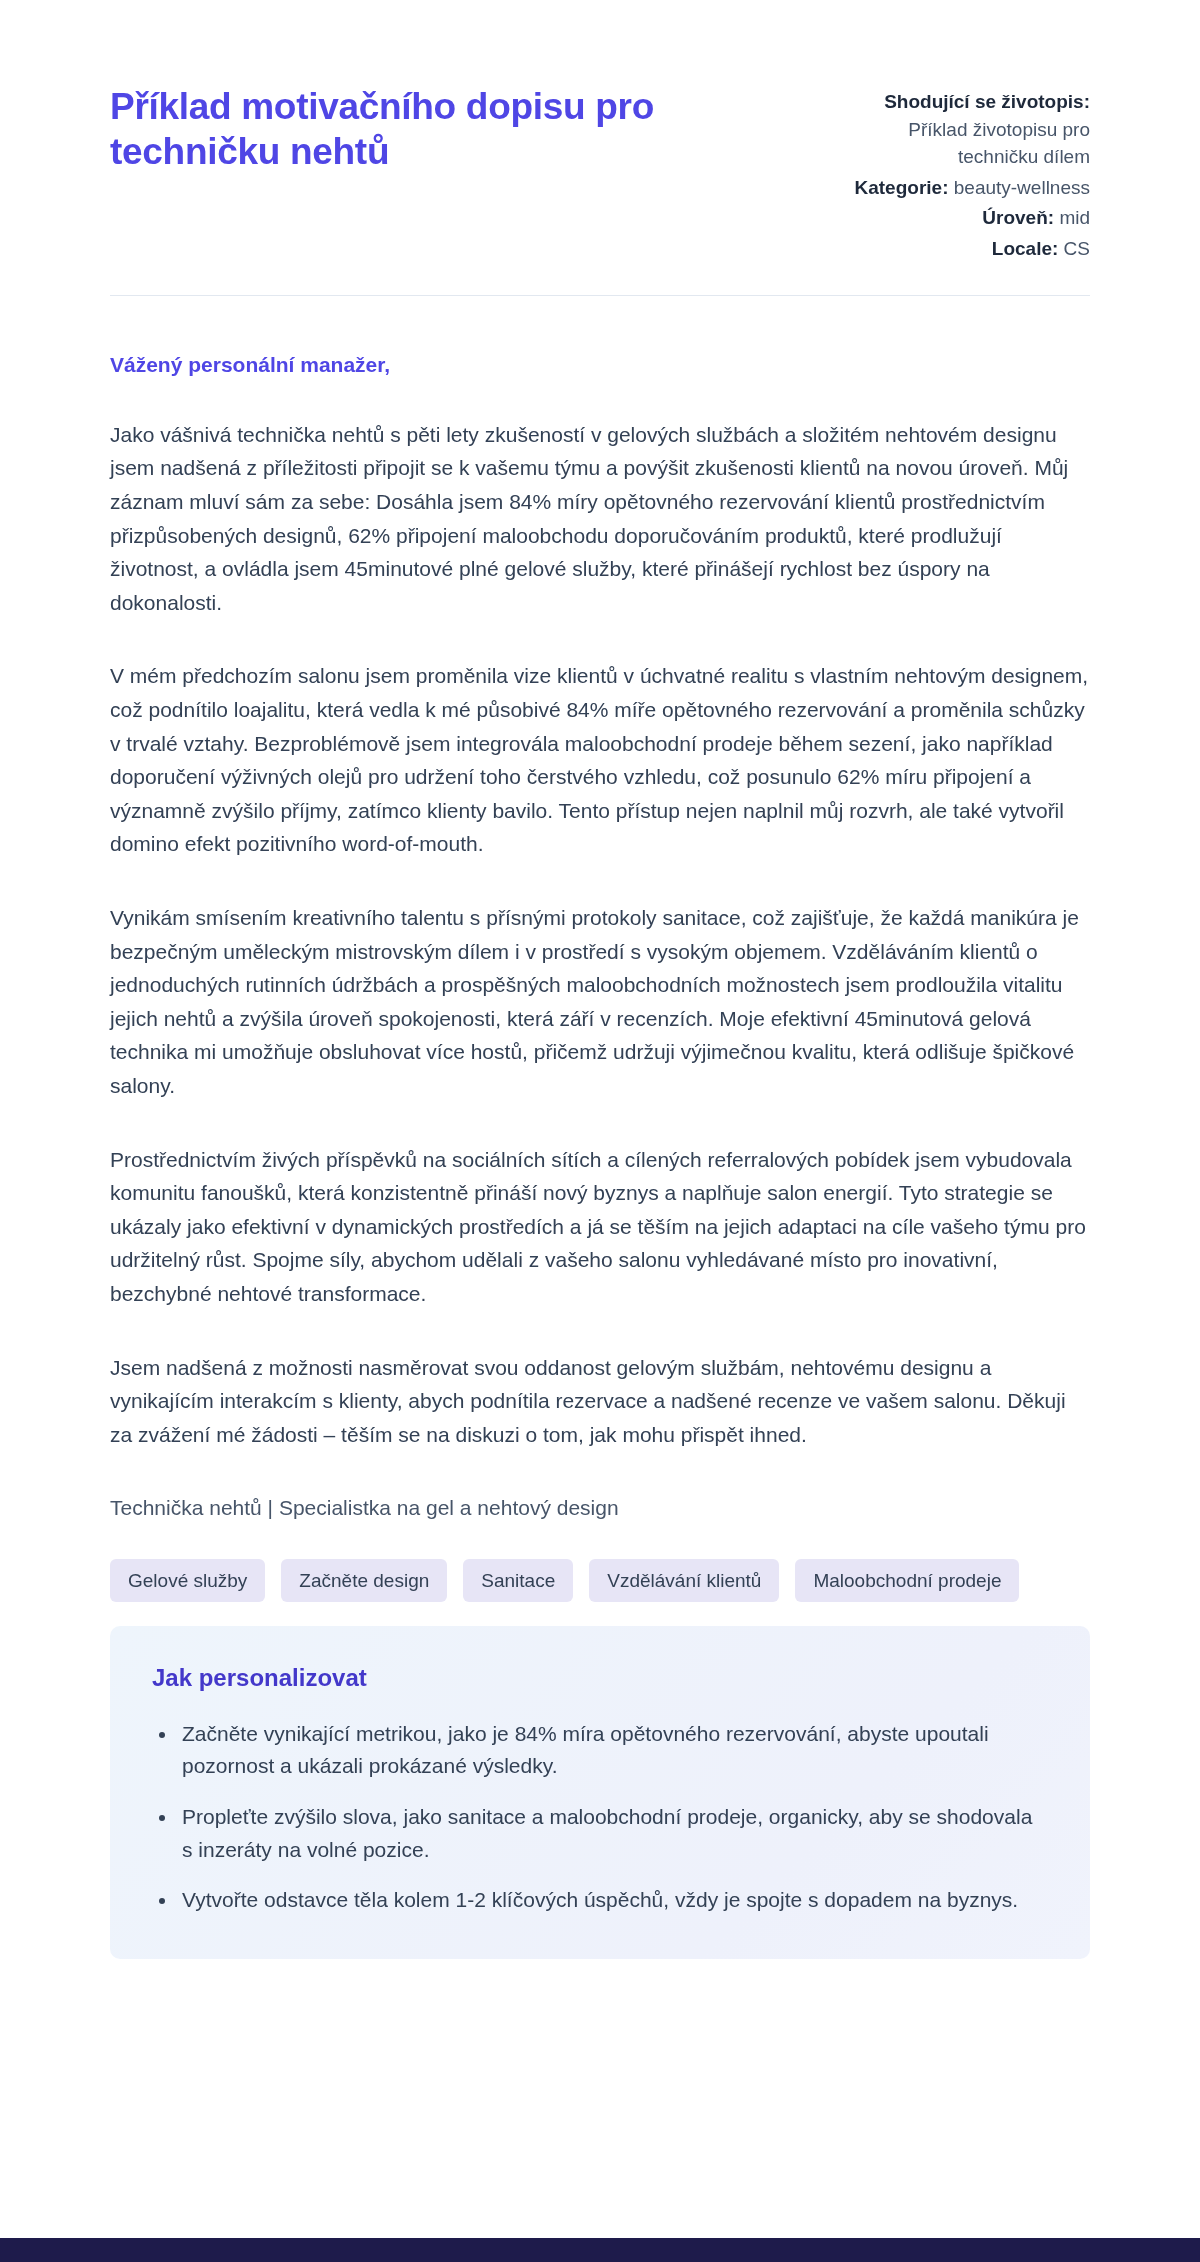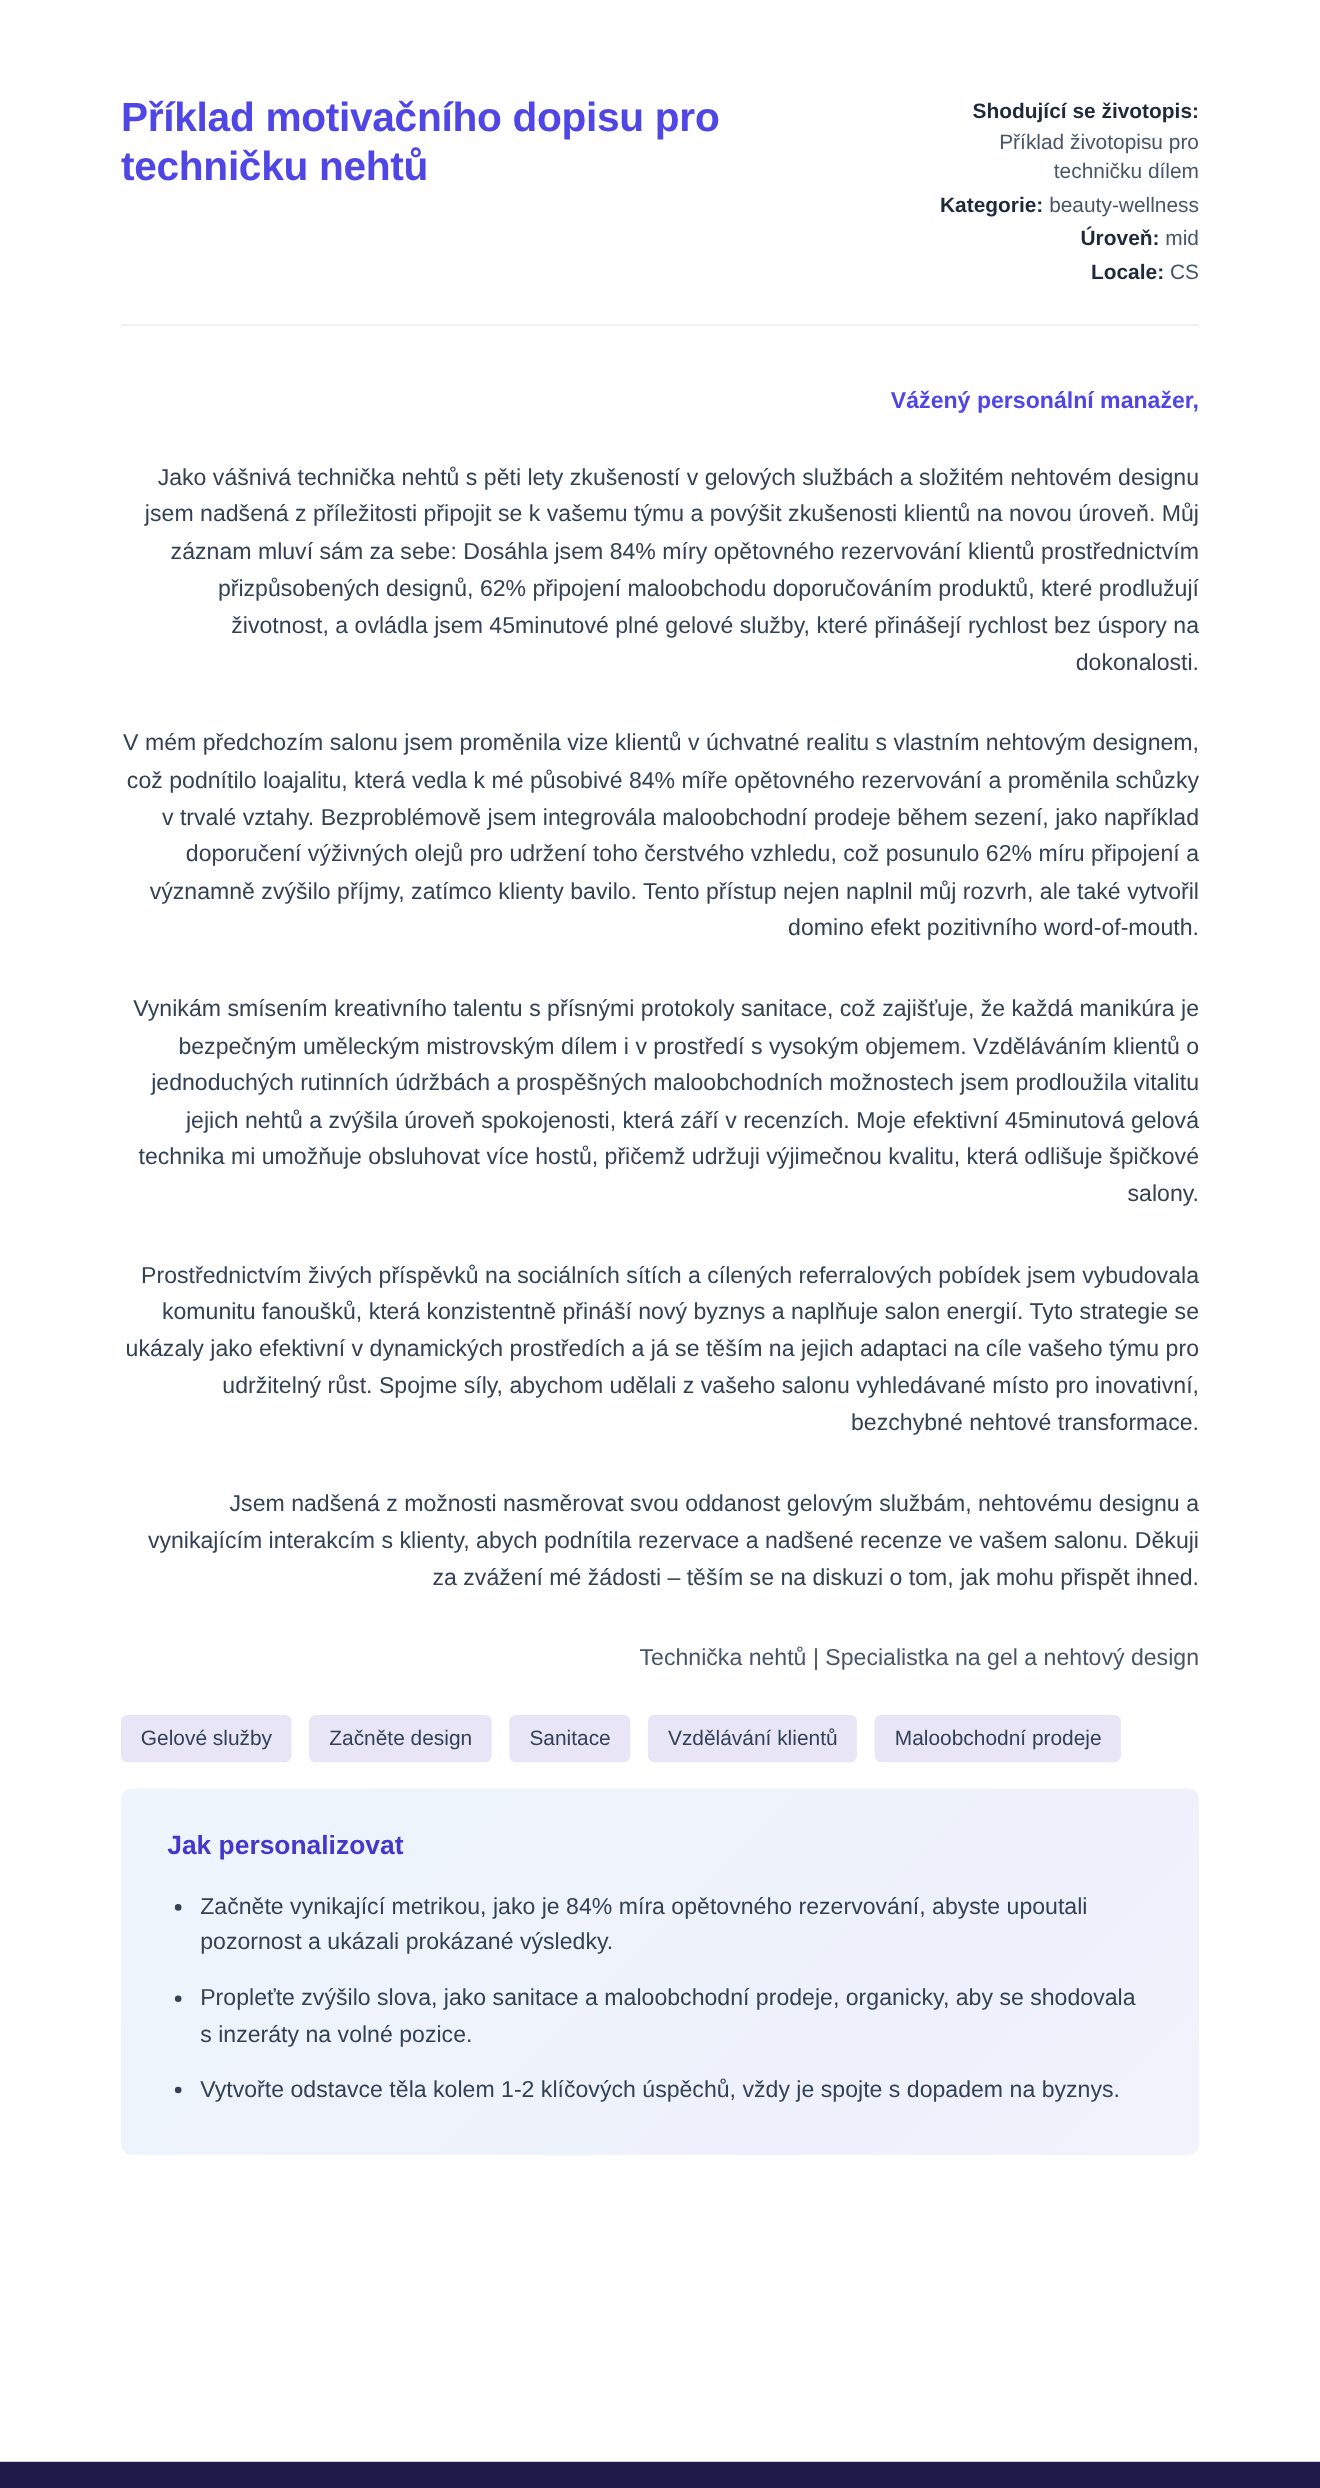--- a/index.html
+++ b/index.html
@@ -64,21 +64,20 @@
     border-top: 1px solid #e2e8f0;
     margin: 30px 0 0;
   }
 
   
   .letter {
     margin-top: 52px;
     font-size: 21px;
     line-height: 1.6;
     color: #334155;
-    text-align: right;
   }
   .salutation {
     margin: 0 0 36px;
     font-weight: 700;
     color: #4f46e5;
   }
   .body-para { margin: 0 0 40px; }
   .signature-name {
     margin: 46px 0 0;
     font-weight: 700;

